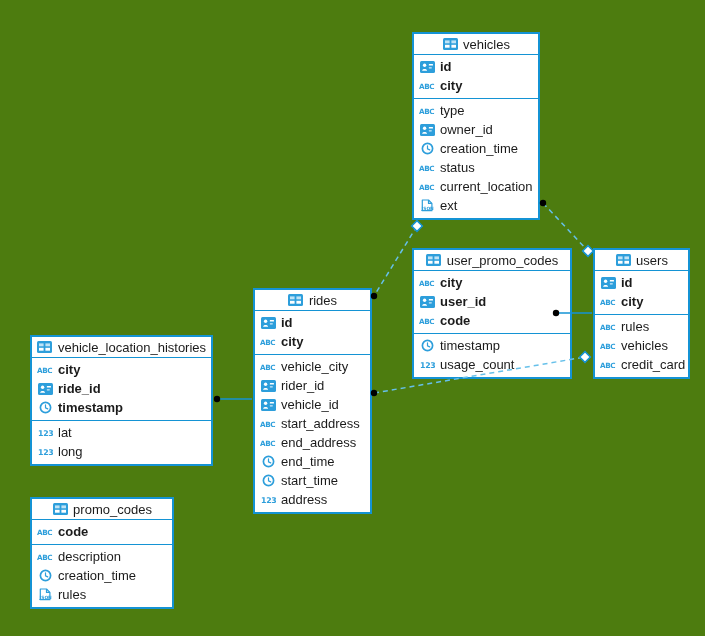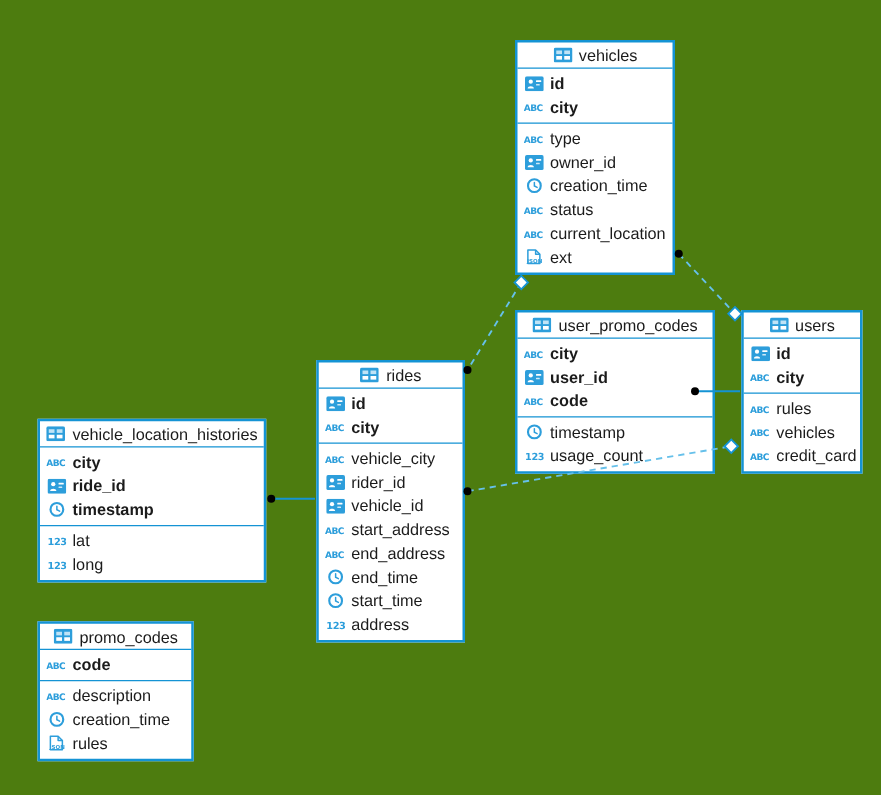--- a/index.html
+++ b/index.html
@@ -440,21 +440,21 @@
           <div class="col-row">
             <span class="cicon">
               <svg width="16" height="10" viewBox="0 0 16 10">
                 <text x="1" y="8.4" font-size="7.8" font-weight="600" letter-spacing="-0.3" fill="#2d9edb" font-family="DejaVu Sans, sans-serif">123</text>
               </svg>
             </span>
             <span class="label">long</span>
           </div>
         </div>
       </div>
-      <div class="table-box" style="left: 30px; top: 497px; width: 125px;">
+      <div class="table-box" style="left: 30px; top: 497px; width: 144px;">
         <div class="table-header">
           <span class="cicon">
             <svg width="15" height="12" viewBox="0 0 15 12">
               <rect width="15" height="12" rx="1.5" fill="#2d9edb"></rect>
               <rect x="2" y="2.4" width="4.6" height="2.9" fill="#bfe3f6"></rect>
               <rect x="8.4" y="2.4" width="4.6" height="2.9" fill="#bfe3f6"></rect>
               <rect x="2" y="6.8" width="4.6" height="2.9" fill="#ffffff"></rect>
               <rect x="8.4" y="6.8" width="4.6" height="2.9" fill="#ffffff"></rect>
             </svg>
           </span>

